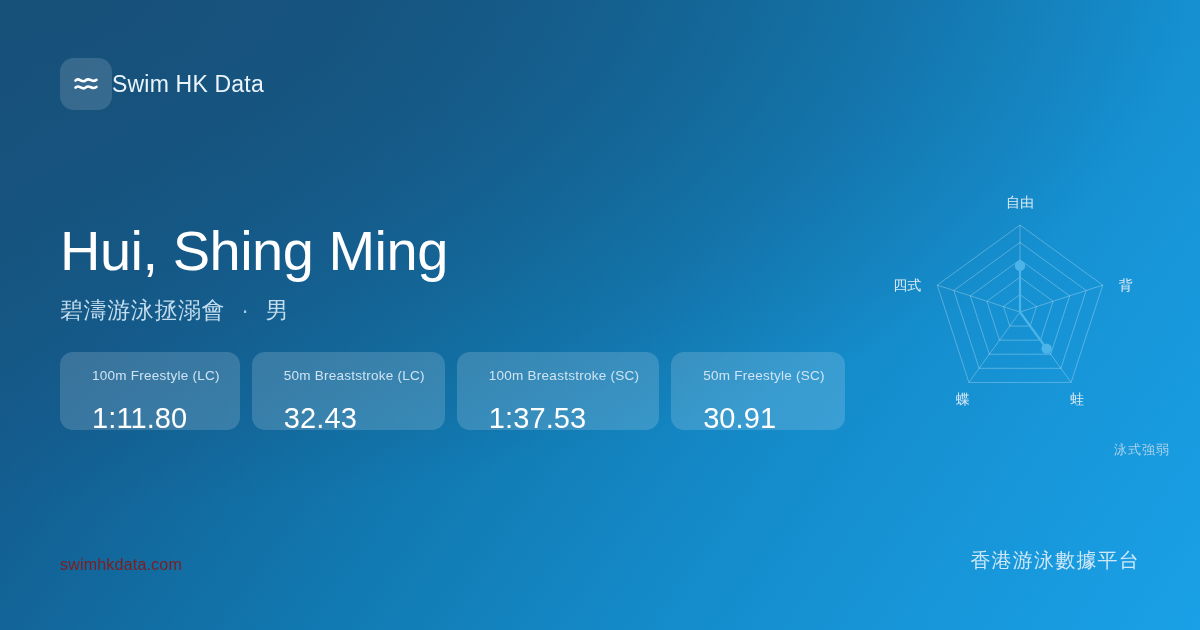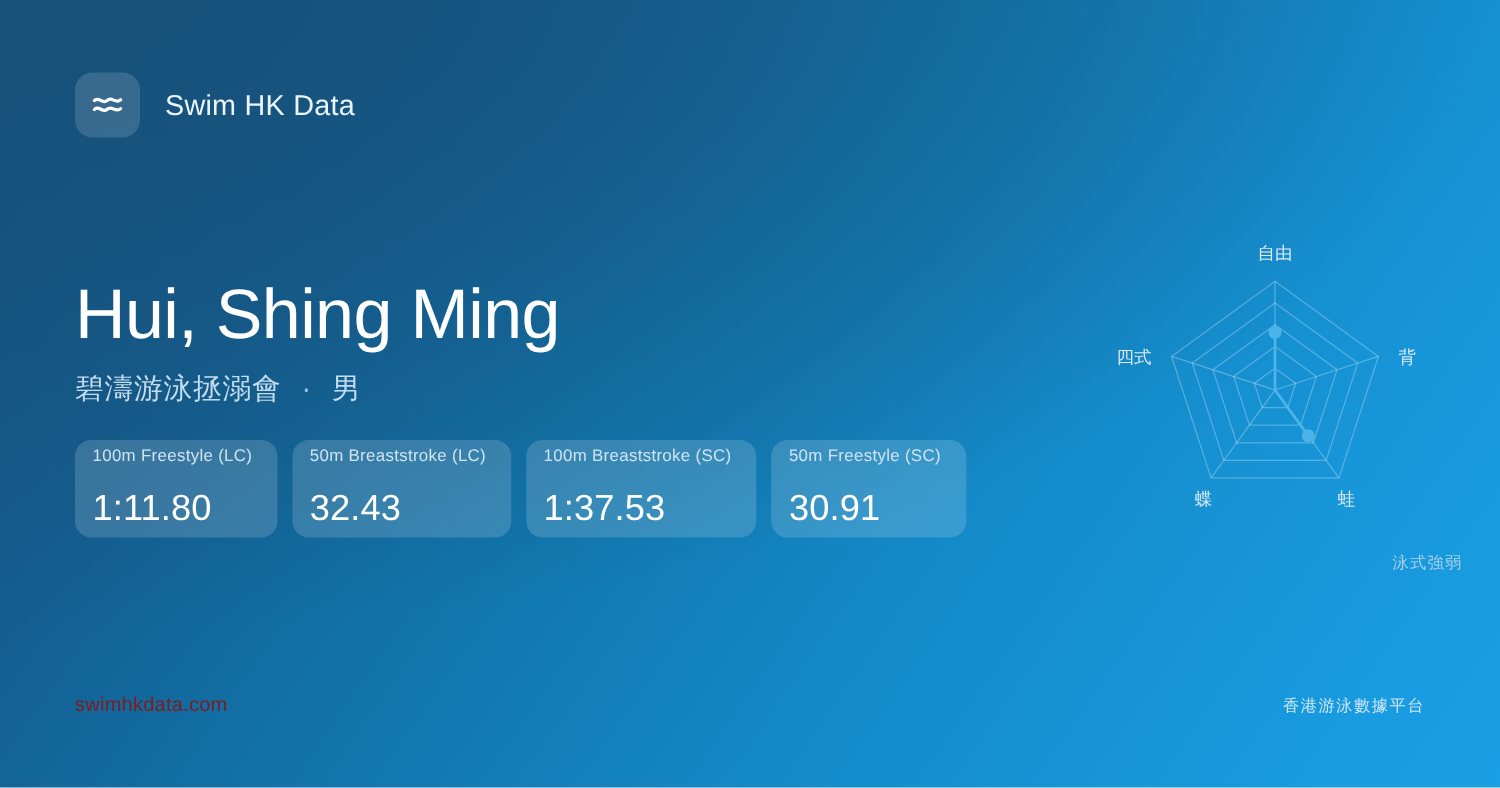--- a/index.html
+++ b/index.html
@@ -26,21 +26,21 @@
 
   .og {
     position:relative;
     width:1200px; height:630px;
   }
 
   
   .brand {
     position:absolute;
     left:60px; top:58px;
-    display:flex; align-items:center; gap:20px;
+    display:flex; align-items:center; 
   }
   .brand-tile {
     width:52px; height:52px;
     border-radius:14px;
     background:rgba(255,255,255,0.14);
     display:flex; align-items:center; justify-content:center;
   }
   .brand-tile svg { display:block; }
   .brand-name {
     font-size:23px;
@@ -81,25 +81,25 @@
   
   .stats {
     position:absolute;
     left:60px; top:352px;
     display:flex;
     gap:12px;
   }
   .stat-card {
     background:rgba(255,255,255,0.16);
     border-radius:13px;
-    padding:16px 20px 18px 14px;
+    padding:16px 20px 18px 32px;
     min-width:0;
     display:flex;
     flex-direction:column;
-    justify-content:center;
+    justify-content:flex-start;
     height:78px;
   }
   .stat-label {
     font-size:13.5px;
     color:#cfe4f3;
     letter-spacing:0.25px;
     white-space:nowrap;
     margin-bottom:4px;
   }
   .stat-value {
@@ -138,21 +138,21 @@
   .footer-left {
     position:absolute;
     left:60px; bottom:56px;
     font-size:16px;
     color:#7f1d1d;
     letter-spacing:0.2px;
   }
   .footer-right {
     position:absolute;
     right:60px; bottom:56px;
-    font-size:13px;
+    font-size:20px;
     color:#cfe7f7;
     letter-spacing:1.2px;
   }
 </style>
 </head>
 <body>
 
 <div class="og">
 
   <div class="brand">

